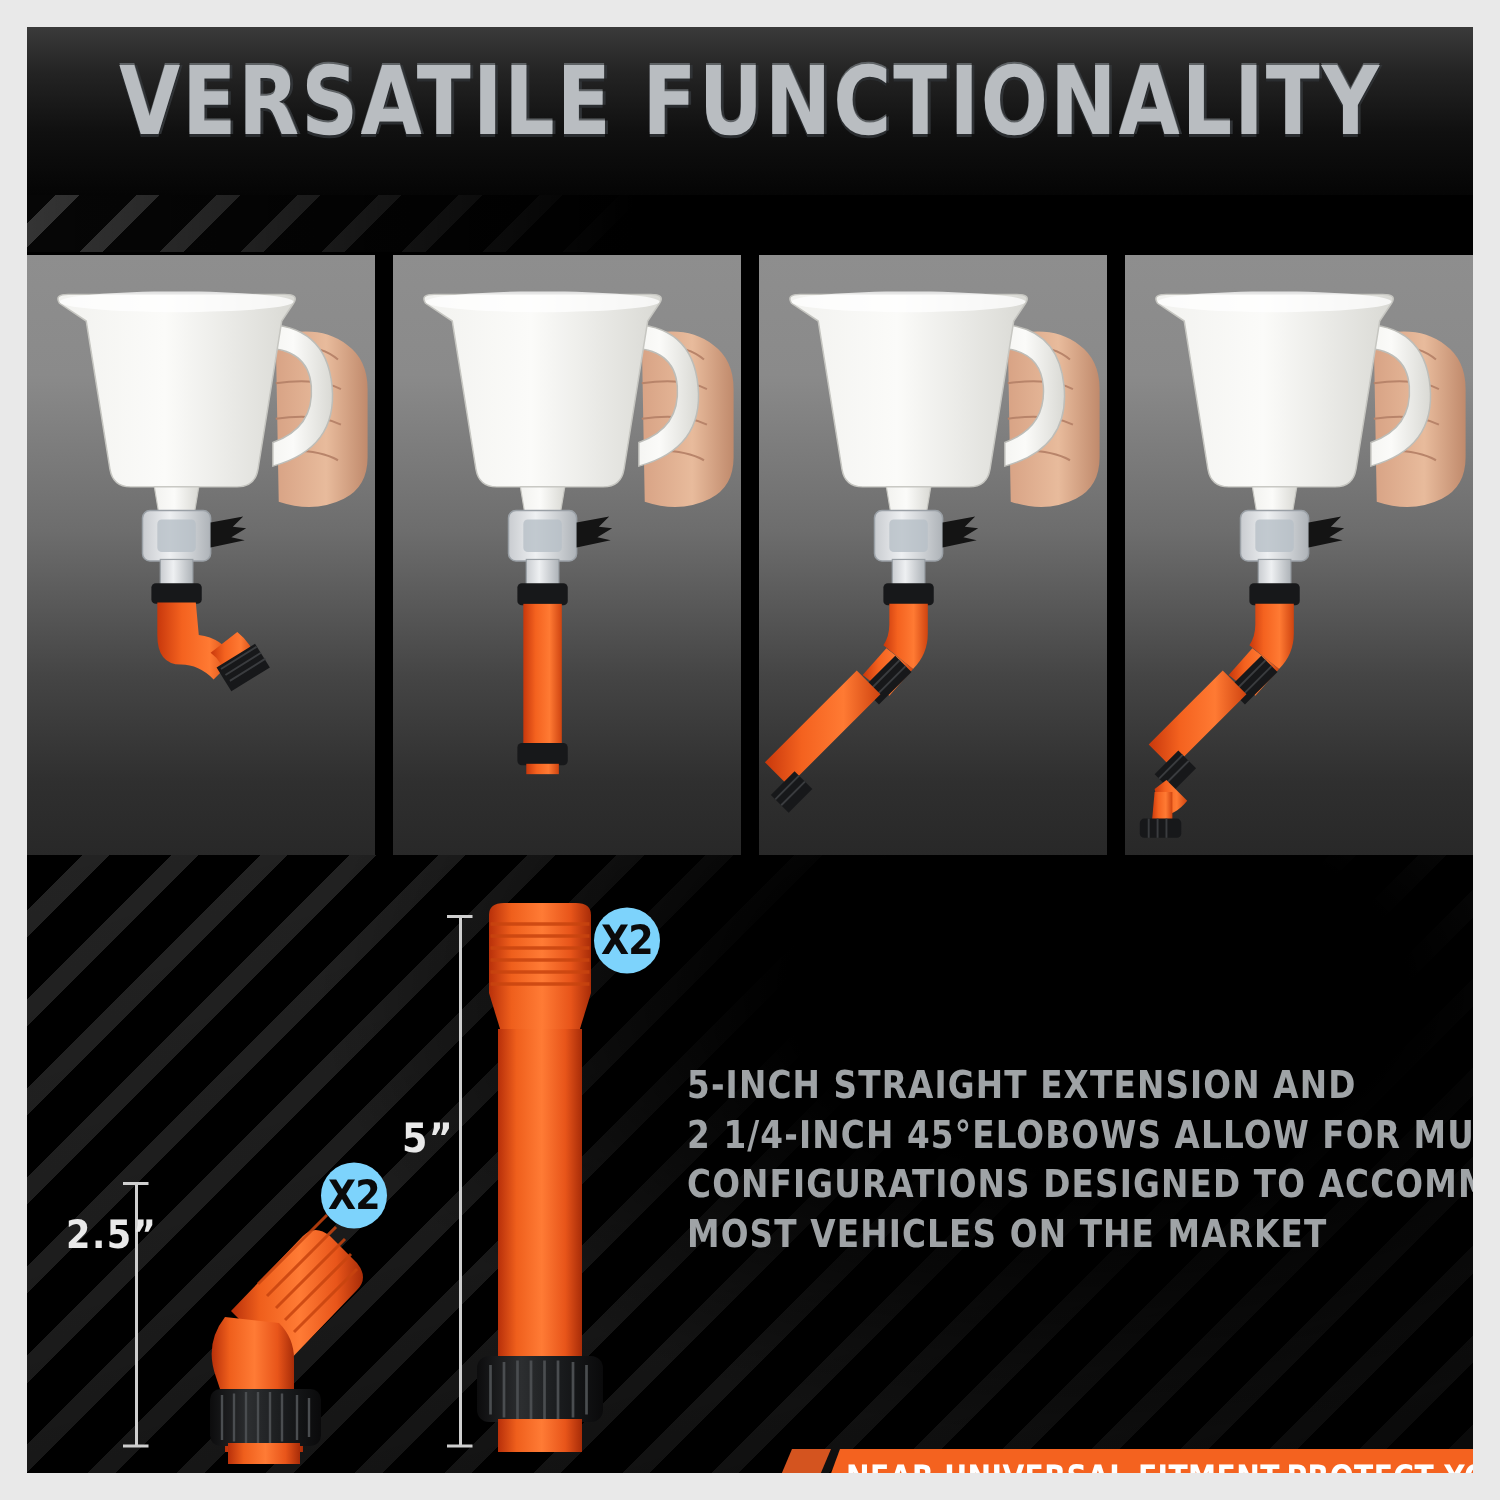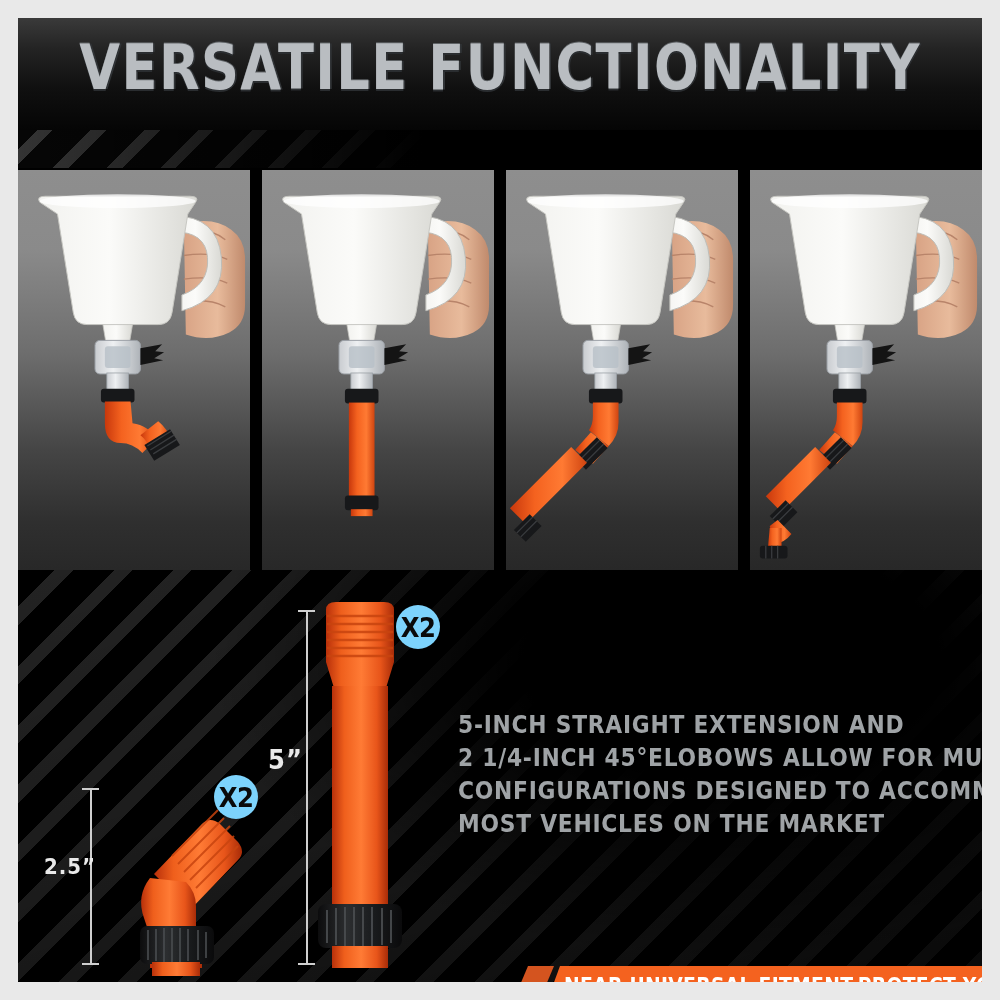--- a/index.html
+++ b/index.html
@@ -100,21 +100,21 @@
   #bodycopy div{white-space:nowrap;}
 
   
   .dim-label{
     position:absolute;
     font-family:"Liberation Sans Narrow","DejaVu Sans Condensed","Liberation Sans",sans-serif;
     font-weight:bold;
     color:#e9e9e9;
     letter-spacing:1px;
   }
-  #dim-25{left:26px;top:836px;font-size:22px;}
+  #dim-25{left:26px;top:791px;font-size:26px;}
   #dim-5{left:250px;top:726px;font-size:27px;}
 
   .dimline{position:absolute;background:#cfcfcf;width:1.5px;}
   .dimcap{position:absolute;background:#cfcfcf;height:1.5px;width:17px;}
 
   
   .x2-badge{
     position:absolute;border-radius:50%;
     background:#7dd3fc;
     color:#0a0a0a;

